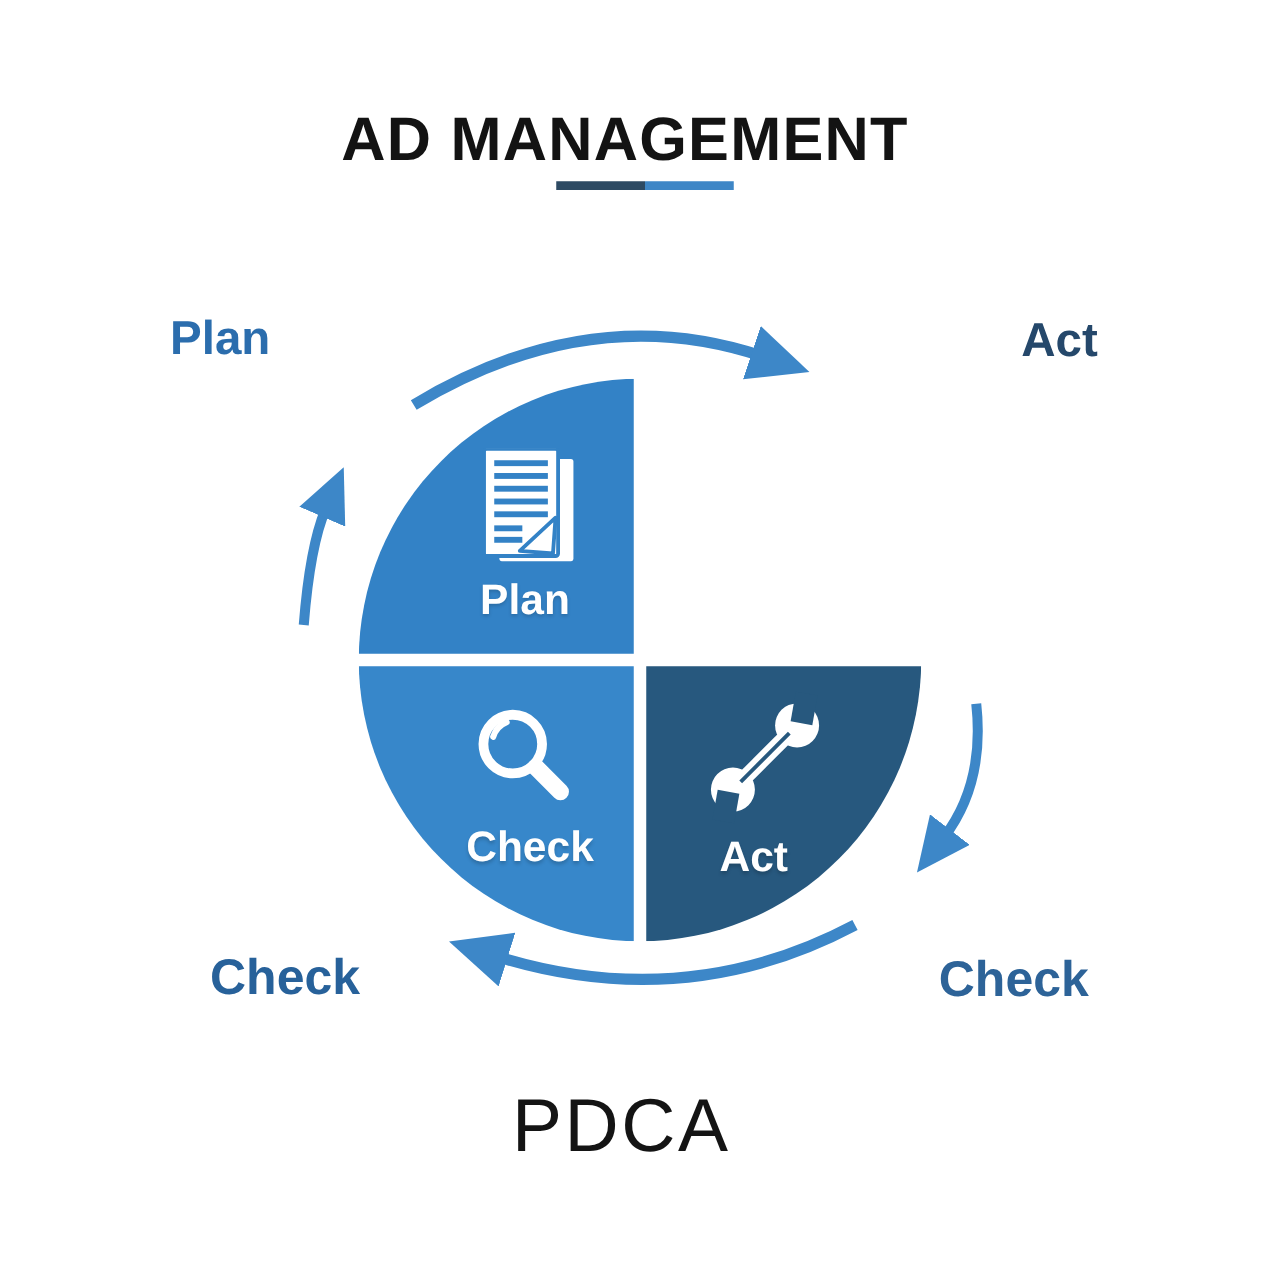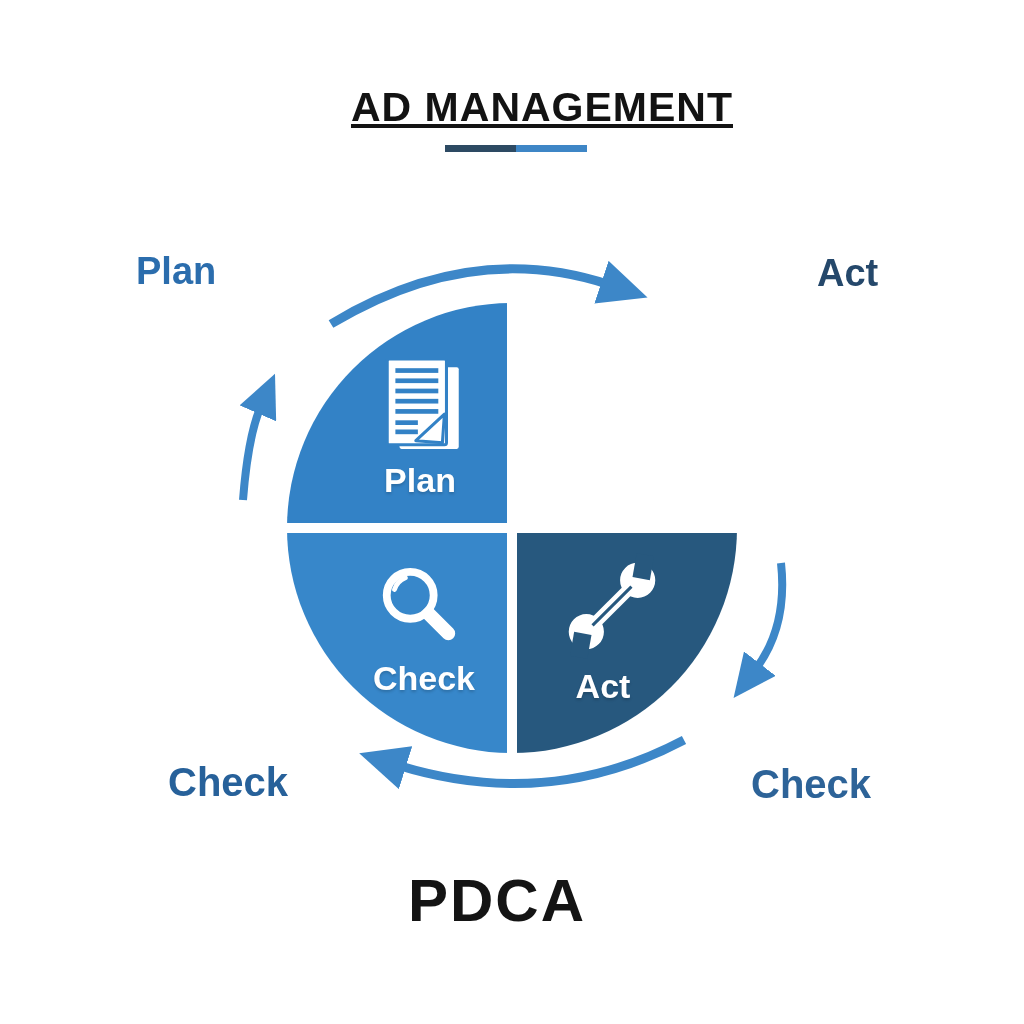--- a/index.html
+++ b/index.html
@@ -7,26 +7,25 @@
     width: 1024px; height: 1024px;
     background: #ffffff;
     position: relative;
     overflow: hidden;
     font-family: "Liberation Sans", sans-serif;
   }
   .abs { position: absolute; }
 
   
   .title {
-    top: 84px; left: 542px;
+    top: 84px; left: 500px;
     transform: translateX(-50%);
-    font-size: 41px; font-weight: 700;
+    font-size: 49px; font-weight: 700;
     color: #131313; letter-spacing: 1px;
     white-space: nowrap;
-    text-decoration: underline;
   }
   .underline {
     top: 145px; left: 516px;
     transform: translateX(-50%);
     width: 142px; height: 7px;
     display: flex;
   }
   .underline .seg { width: 50%; height: 100%; }
 
   
@@ -62,21 +61,21 @@
   }
   .ol-plan  { left: 136px; top: 252px; font-size: 38px; }
   .ol-act   { left: 817px; top: 254px; font-size: 38px; }
   .ol-checkl{ left: 168px; top: 762px; font-size: 40px; }
   .ol-checkr{ left: 751px; top: 764px; font-size: 40px; }
 
   
   .footer {
     top: 866px; left: 497px;
     transform: translateX(-50%);
-    font-size: 60px; font-weight: 700;
+    font-size: 60px; font-weight: 400;
     color: #141414; letter-spacing: 2px;
   }
 
   .arrows-svg { left: 0; top: 0; pointer-events: none; }
   .arrows-svg path.arc { fill: none; stroke: var(--arrow); }
 </style>
 </head>
 <body>
 
 <div class="abs title">AD MANAGEMENT</div>

